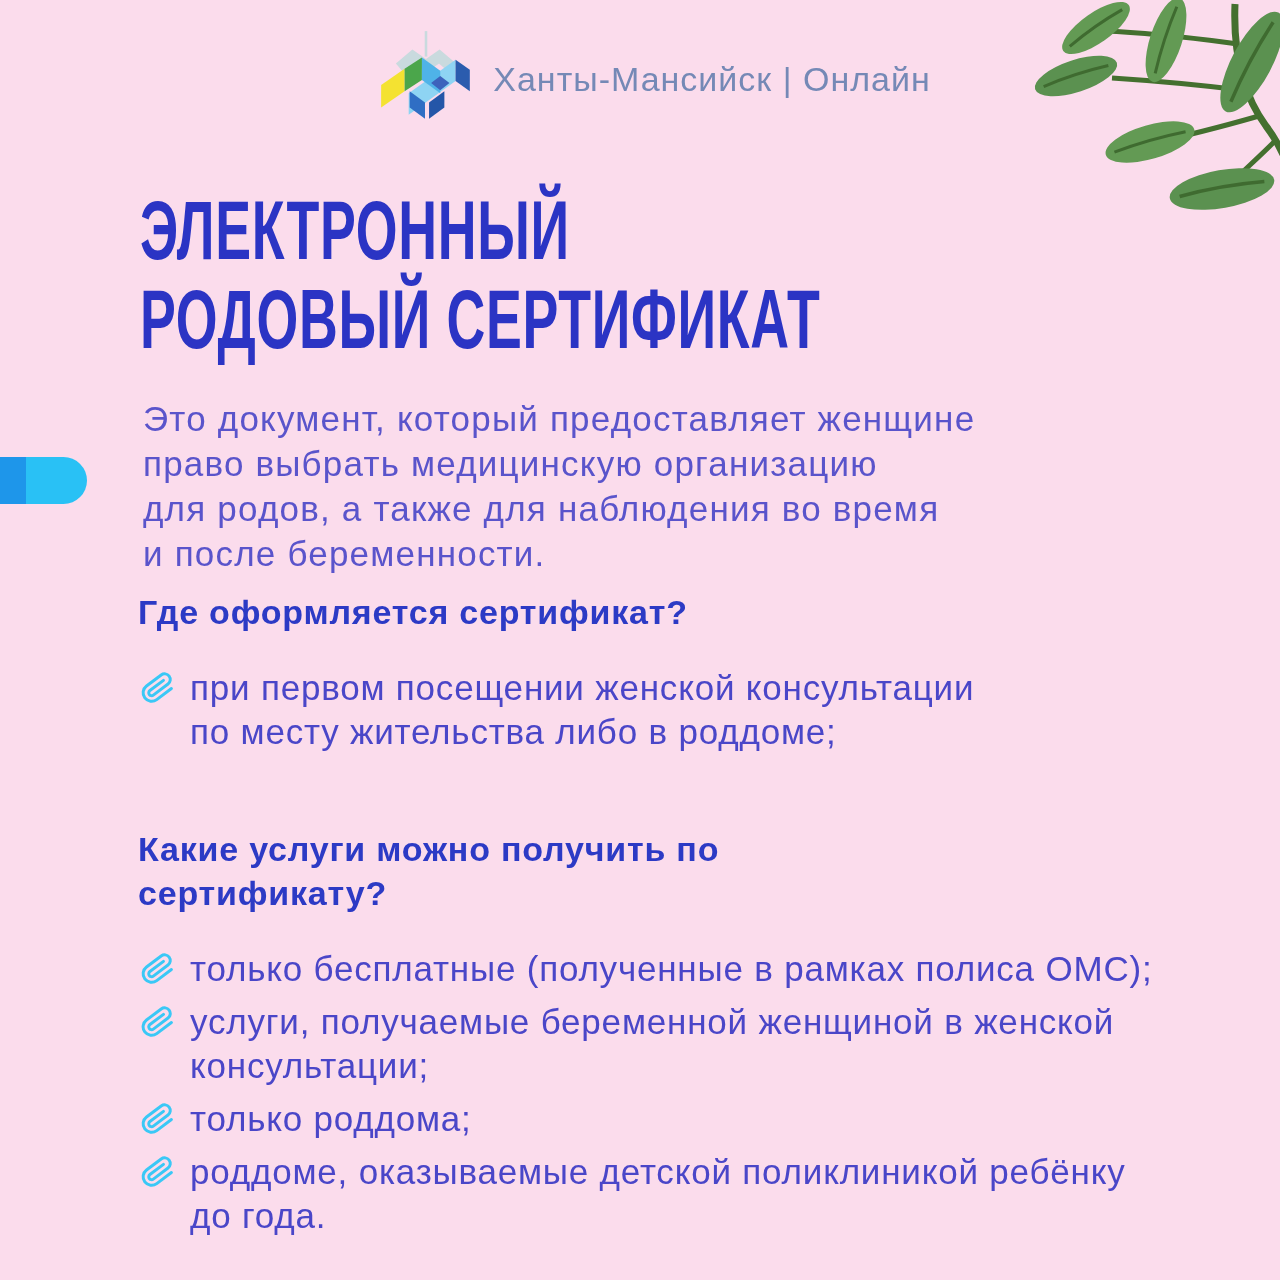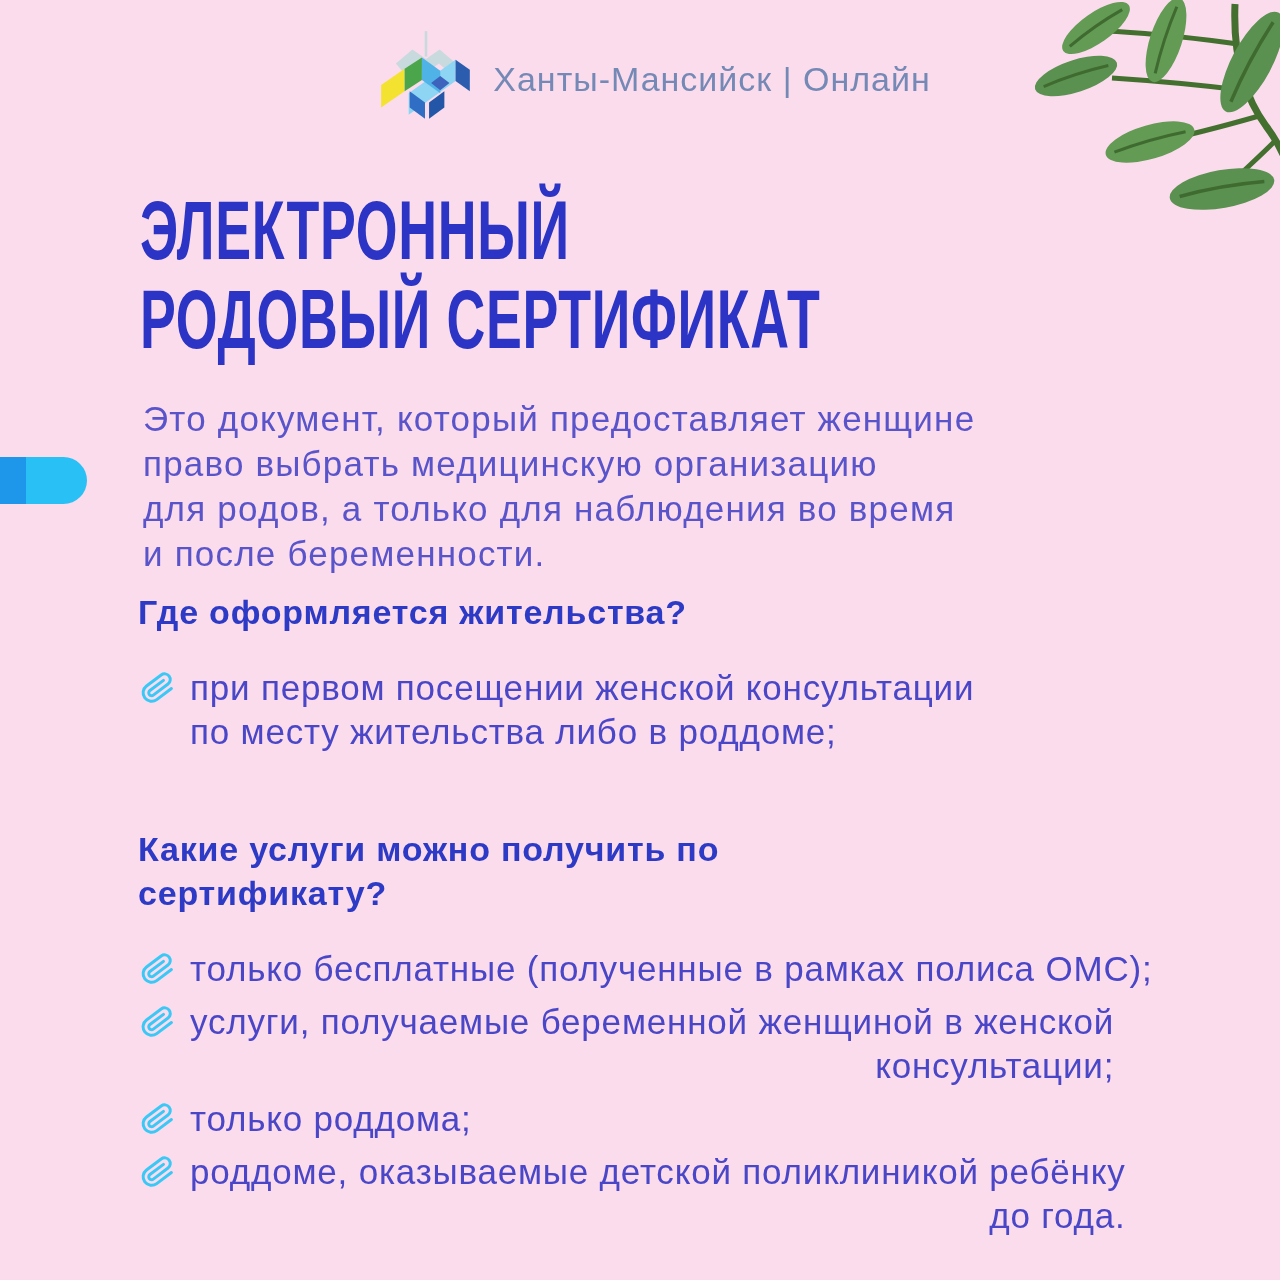--- a/index.html
+++ b/index.html
@@ -53,21 +53,21 @@
 
   
   .section{position:absolute;left:138px;width:1100px;}
   .section-1{top:590px;}
   .section-2{top:827px;}
   .section-heading{
     font-size:34px;line-height:44px;font-weight:bold;color:#2c3ac5;
     letter-spacing:0.8px;white-space:pre-line;
   }
   .bullet-list{margin-top:32px;}
-  .section-2 .bullet-list{margin-top:32px;text-align:right;}
+  .section-2 .bullet-list{margin-top:32px;}
   .bullet-item{
     display:flex;align-items:flex-start;gap:12px;margin-bottom:9px;
   }
   .bullet-icon{
     flex:0 0 40px;width:40px;height:40px;margin-top:2px;
     display:flex;align-items:center;justify-content:center;
   }
   .bullet-icon svg{width:34px;height:34px;transform:rotate(8deg);}
   .bullet-text{
     font-size:35px;line-height:44px;color:#4a46c8;
@@ -140,25 +140,25 @@
 
 <div class="side-tab"></div>
 
 <div class="title">
   <div class="title-line">ЭЛЕКТРОННЫЙ</div>
   <div class="title-line">РОДОВЫЙ СЕРТИФИКАТ</div>
 </div>
 
 <div class="intro">Это документ, который предоставляет женщине
 право выбрать медицинскую организацию
-для родов, а только для наблюдения во время
+для родов, а также для наблюдения во время
 и после беременности.</div>
 
 <div class="section section-1">
-  <div class="section-heading">Где оформляется жительства?</div>
+  <div class="section-heading">Где оформляется сертификат?</div>
   <div class="bullet-list">
     <div class="bullet-item">
       <span class="bullet-icon">
         <svg viewBox="0 0 24 24" fill="none" stroke="#3ac8f6" stroke-width="2.1" stroke-linecap="round" stroke-linejoin="round">
           <path d="M21.44 11.05l-9.19 9.19a6 6 0 0 1-8.49-8.49l9.19-9.19a4 4 0 0 1 5.66 5.66l-9.2 9.19a2 2 0 0 1-2.83-2.83l8.49-8.48"></path>
         </svg>
       </span>
       <span class="bullet-text">при первом посещении женской консультации
 по месту жительства либо в роддоме;</span>
     </div>

